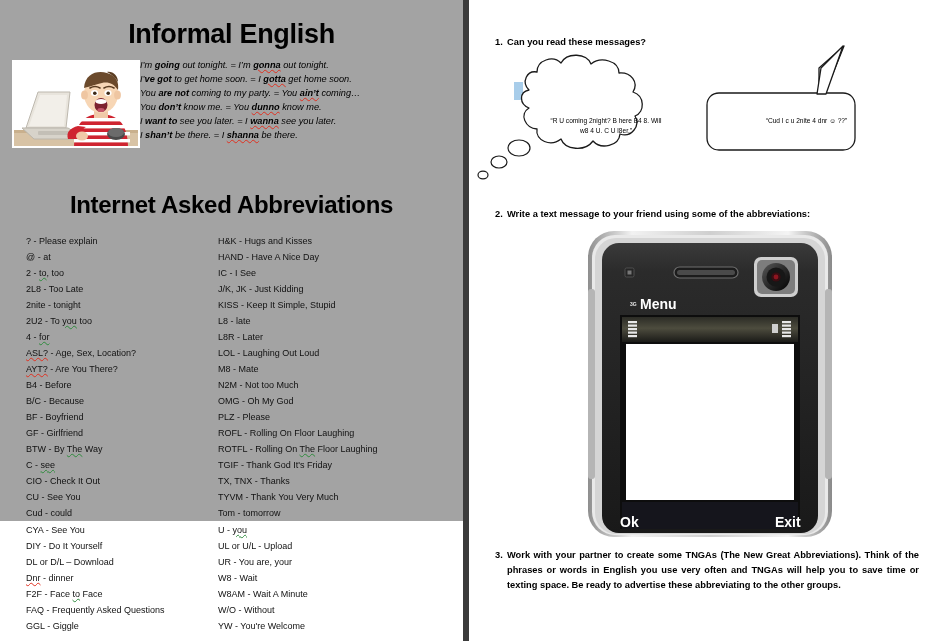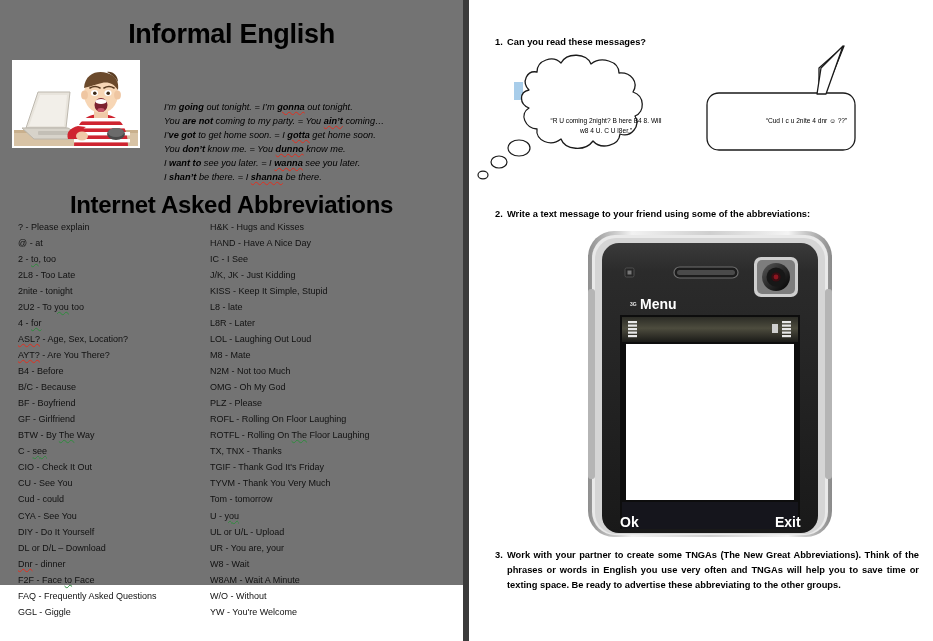--- a/index.html
+++ b/index.html
@@ -31,22 +31,22 @@
     background: #3b3b3b;
     z-index: 5;
   }
 
   
   .left-page {
     position: absolute;
     left: 0;
     top: 0;
     width: 463px;
-    height: 585px;
-    background: #737373;
+    height: 521px;
+    background: #a3a3a3;
   }
   .title-main {
     text-align: center;
     font-size: 27px;
     font-weight: bold;
     letter-spacing: -0.3px;
     margin-top: 20px;
     line-height: 1.1;
   }
   .title-sub {
@@ -68,24 +68,23 @@
     left: 12px;
     top: 2px;
     width: 128px;
     height: 88px;
     overflow: hidden;
   }
   .boy-photo svg { display: block; }
 
   .sentences {
     position: absolute;
-    left: 164px;
+    left: 140px;
     top: 0;
     width: 300px;
-    margin-top: 42px;
   }
   .sentences .line {
     font-size: 9.2px;
     font-style: italic;
     font-weight: bold;
     line-height: 14.1px;
     white-space: nowrap;
     color: #000;
   }
   .sentences .line .norm {
@@ -94,21 +93,22 @@
   .sq {
     text-decoration: underline;
     text-decoration-style: wavy;
     text-decoration-color: #e03020;
     text-decoration-thickness: 1px;
   }
 
   
   .abbr-wrap {
     position: relative;
-    padding-left: 18px;
+    margin-top: 14px;
+    padding-left: 26px;
     display: flex;
   }
   .abbr-col {
     display: flex;
     flex-direction: column;
   }
   .abbr-col.col1 { width: 192px; }
   .abbr-col.col2 { width: 230px; }
   .abbr-item {
     font-size: 9px;
@@ -288,22 +288,22 @@
           <circle cx="96.2" cy="33.2" r="1.8" fill="#3d2a18"></circle>
 
           <ellipse cx="89" cy="45" rx="6.5" ry="7" fill="#7d2230"></ellipse>
           <ellipse cx="89" cy="41.5" rx="5.6" ry="2.4" fill="#ffffff"></ellipse>
           <ellipse cx="89" cy="50" rx="3.6" ry="2" fill="#c4566a"></ellipse>
         </svg>
       </div>
 
       <div class="sentences">
           <div class="line"><span class="norm">I’m </span><span>going</span><span class="norm"> out tonight. = I’m </span><span class="sq">gonna</span><span class="norm"> out tonight.</span></div>
+          <div class="line"><span class="norm">I’</span><span>ve got</span><span class="norm"> to get home soon. = I </span><span class="sq">gotta</span><span class="norm"> get home soon.</span></div>
           <div class="line"><span class="norm">You </span><span>are not</span><span class="norm"> coming to my party. = You </span><span class="sq">ain’t</span><span class="norm"> coming…</span></div>
-          <div class="line"><span class="norm">I’</span><span>ve got</span><span class="norm"> to get home soon. = I </span><span class="sq">gotta</span><span class="norm"> get home soon.</span></div>
           <div class="line"><span class="norm">You </span><span>don’t</span><span class="norm"> know me. = You </span><span class="sq">dunno</span><span class="norm"> know me.</span></div>
           <div class="line"><span class="norm">I </span><span>want to</span><span class="norm"> see you later. = I </span><span class="sq">wanna</span><span class="norm"> see you later.</span></div>
           <div class="line"><span class="norm">I </span><span>shan’t</span><span class="norm"> be there. = I </span><span class="sq">shanna</span><span class="norm"> be there.</span></div>
         </div>
     </div>
 
     <div class="title-sub">Internet Asked Abbreviations</div>
 
     <div class="abbr-wrap">
       <div class="abbr-col col1" id="abbr-col-1">
@@ -341,22 +341,22 @@
           <div class="abbr-item">KISS - Keep It Simple, Stupid</div>
           <div class="abbr-item">L8 - late</div>
           <div class="abbr-item">L8R - Later</div>
           <div class="abbr-item">LOL - Laughing Out Loud</div>
           <div class="abbr-item">M8 - Mate</div>
           <div class="abbr-item">N2M - Not too Much</div>
           <div class="abbr-item">OMG - Oh My God</div>
           <div class="abbr-item">PLZ - Please</div>
           <div class="abbr-item">ROFL - Rolling On Floor Laughing</div>
           <div class="abbr-item">ROTFL - Rolling On <span class="sq-g">The</span> Floor Laughing</div>
+          <div class="abbr-item">TGIF - Thank God It's Friday</div>
           <div class="abbr-item">TX, TNX - Thanks</div>
-          <div class="abbr-item">TGIF - Thank God It's Friday</div>
           <div class="abbr-item">TYVM - Thank You Very Much</div>
           <div class="abbr-item">Tom - tomorrow</div>
           <div class="abbr-item">U - <span class="sq-g">you</span></div>
           <div class="abbr-item">UL or U/L - Upload</div>
           <div class="abbr-item">UR - You are, your</div>
           <div class="abbr-item">W8 - Wait</div>
           <div class="abbr-item">W8AM - Wait A Minute</div>
           <div class="abbr-item">W/O - Without</div>
           <div class="abbr-item">YW - You're Welcome</div>
         </div>

